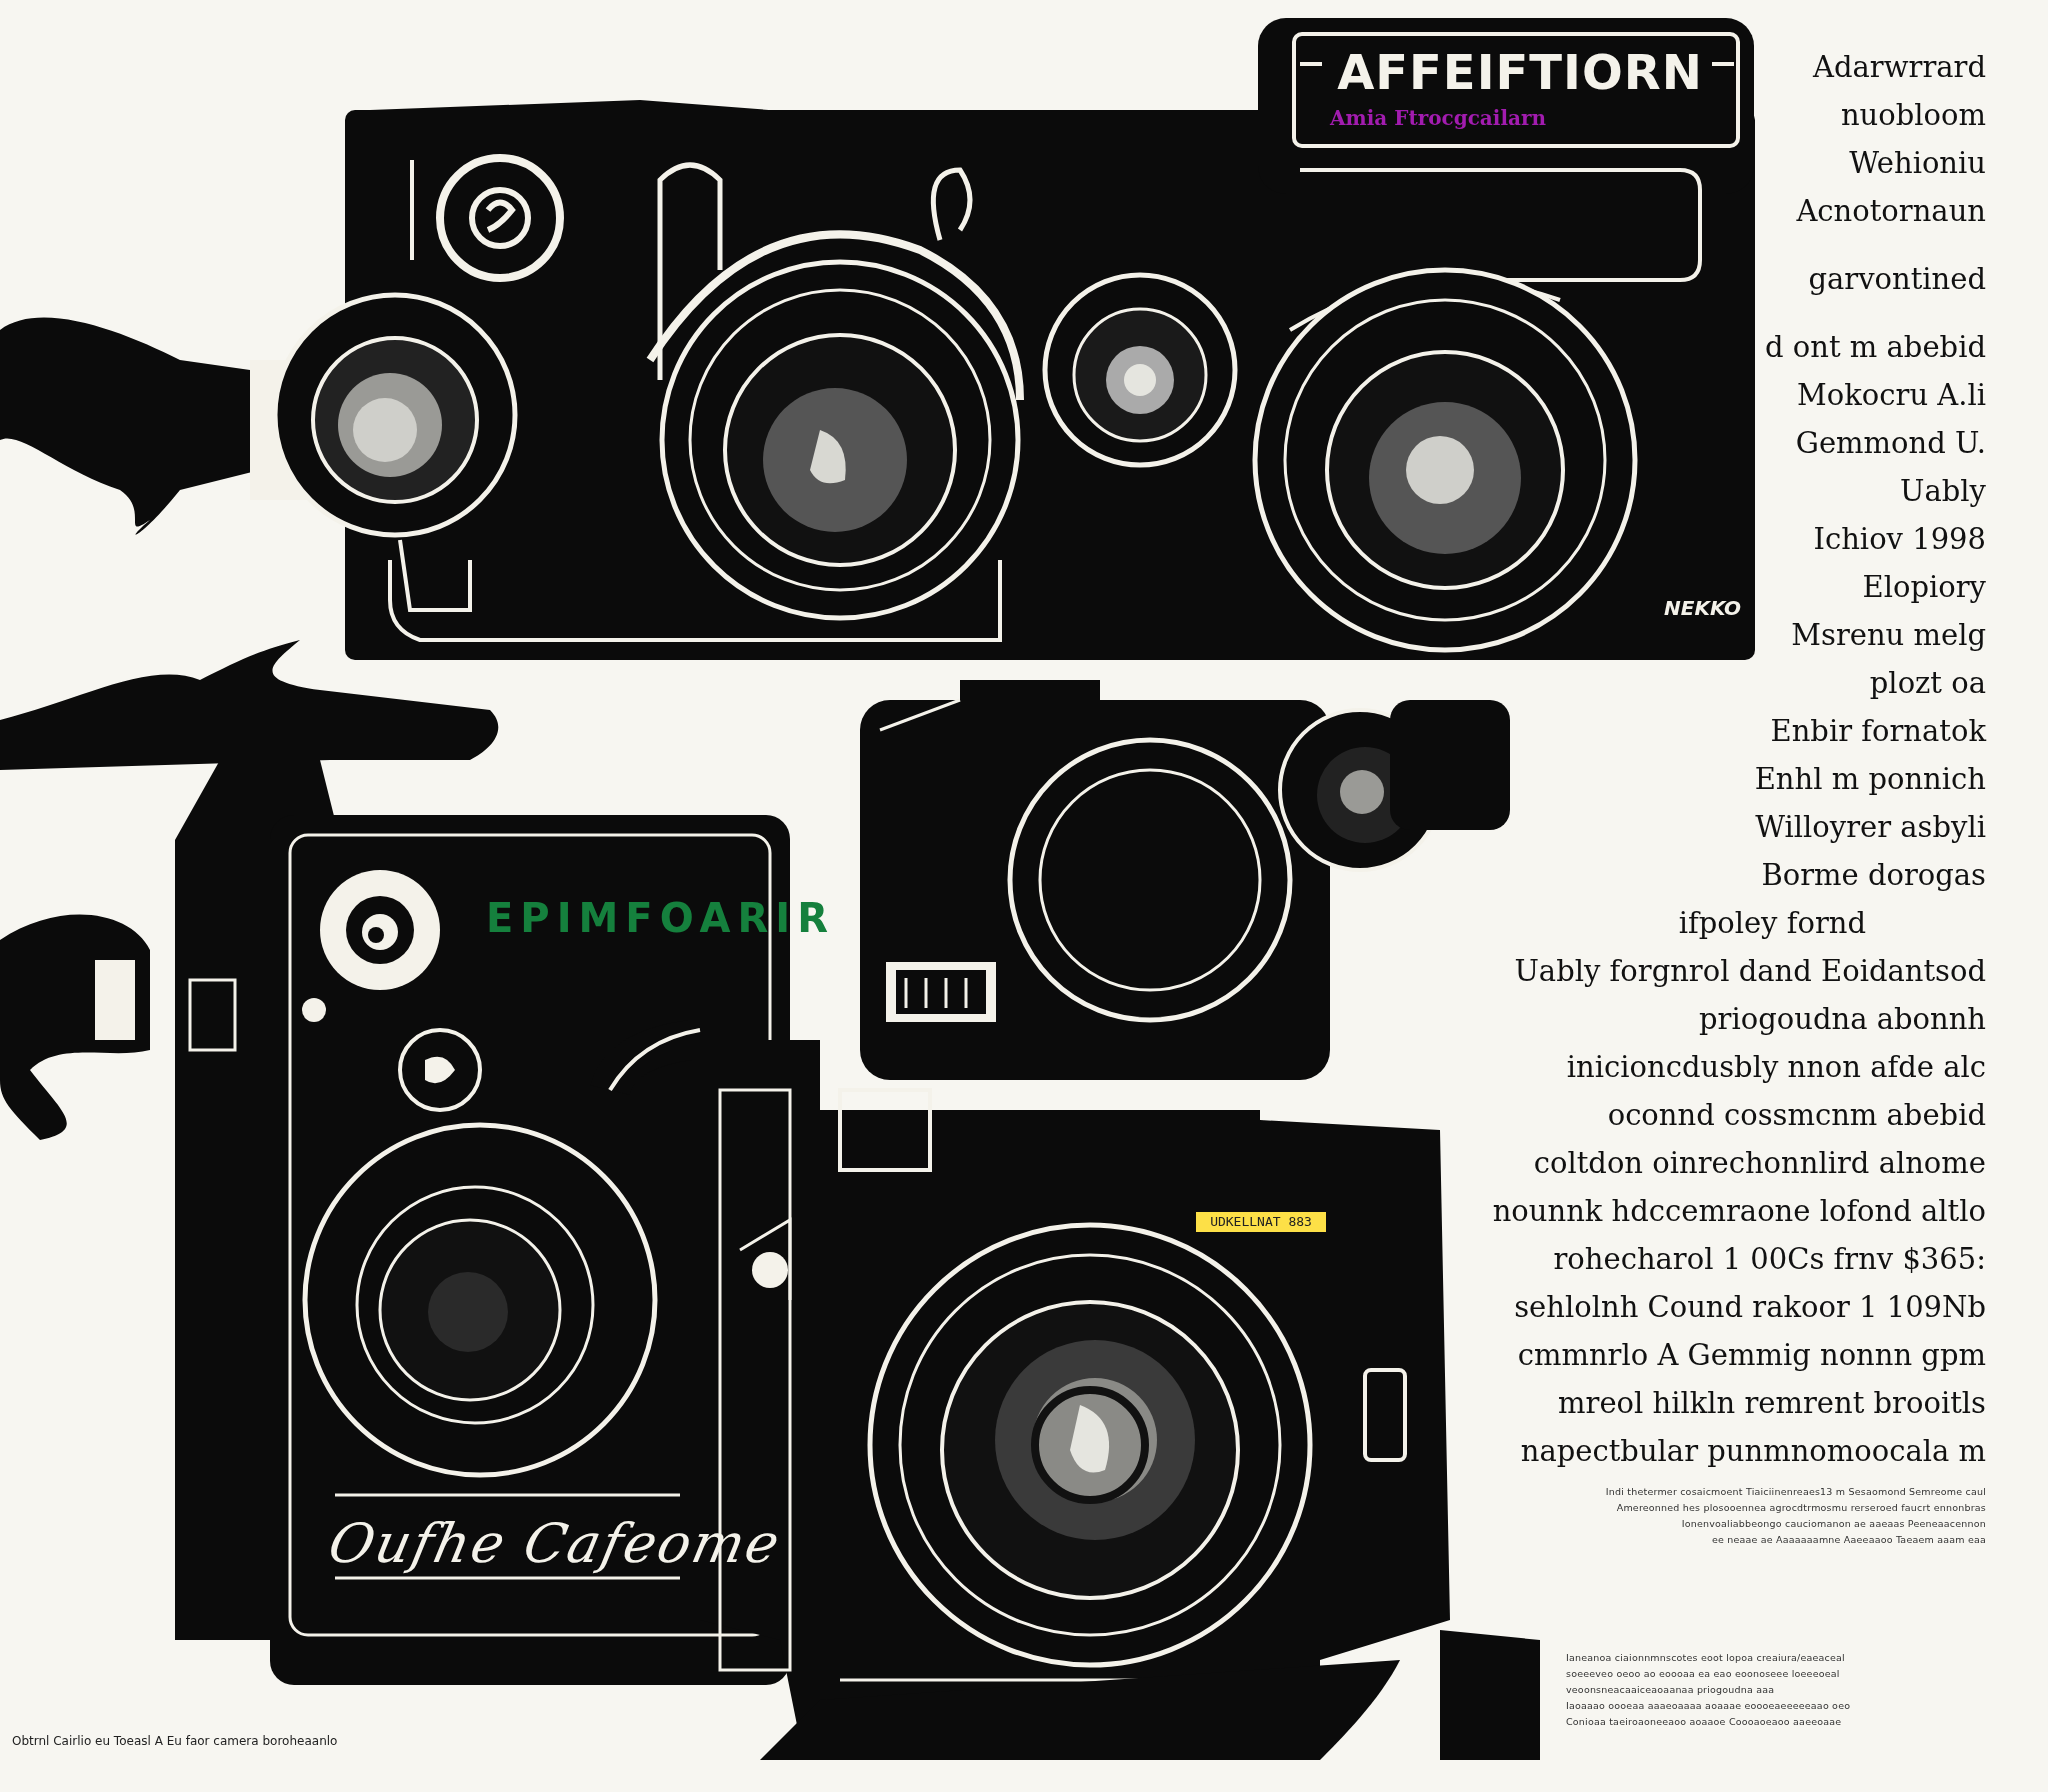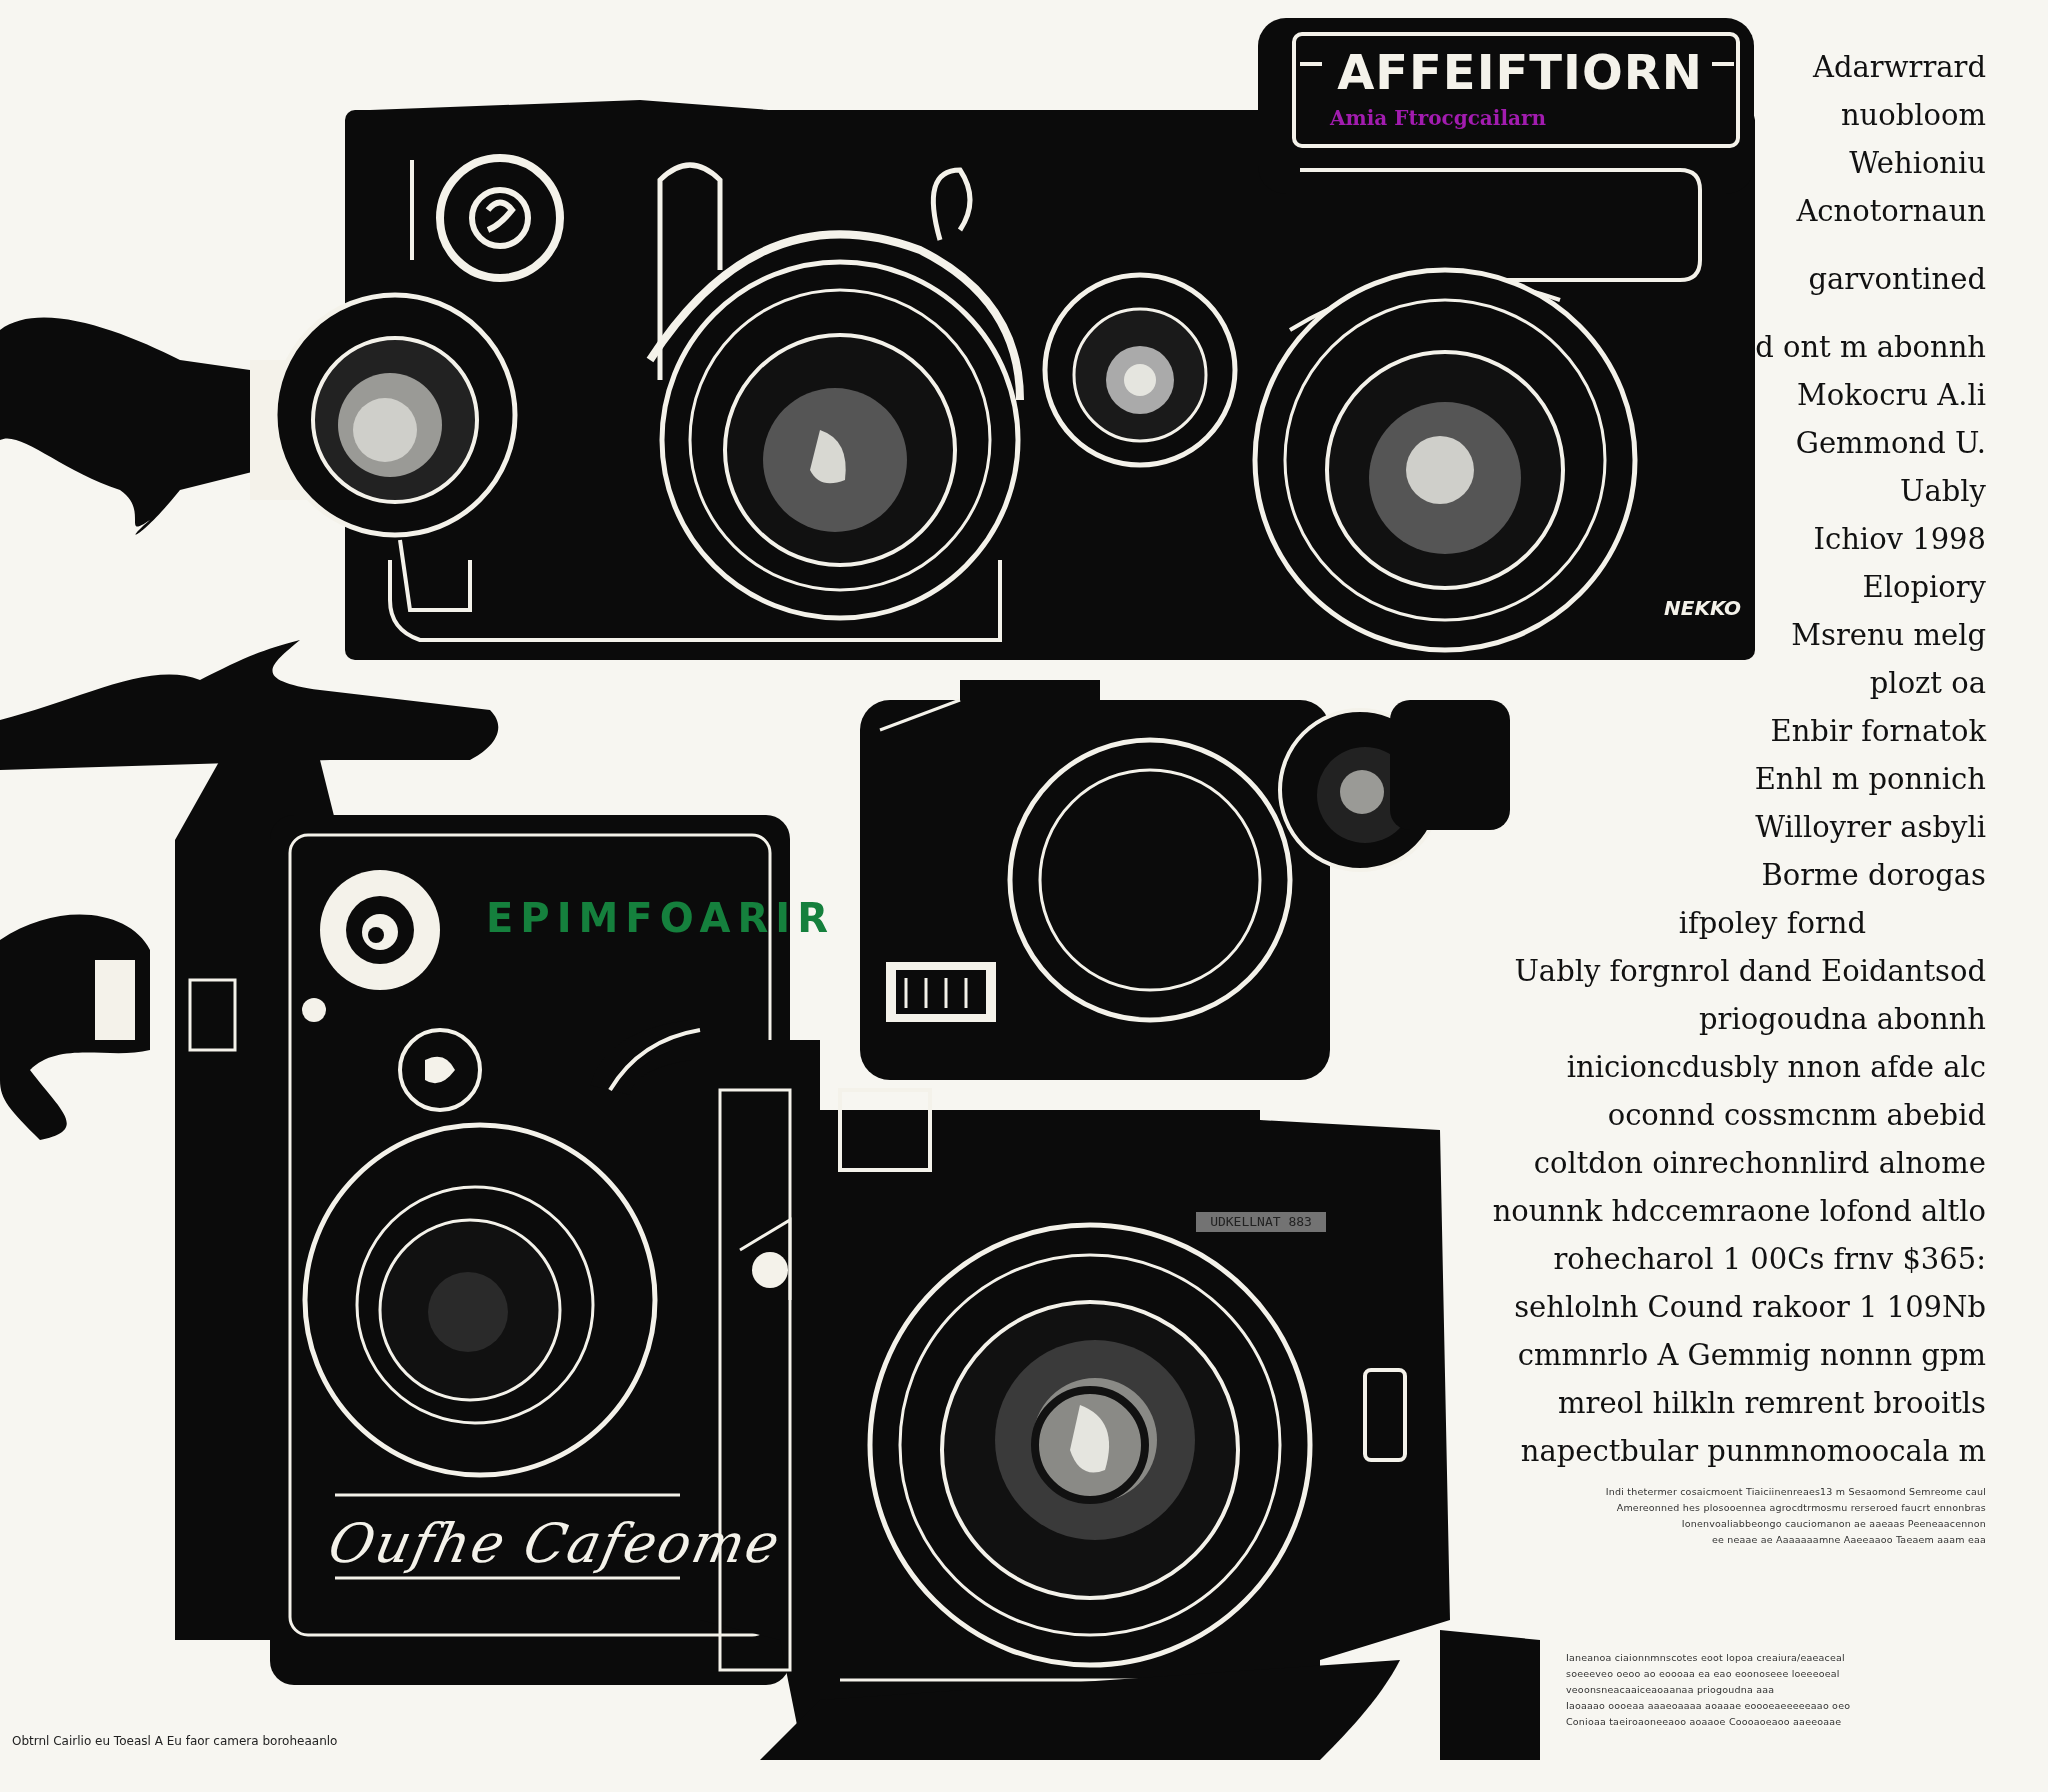--- a/index.html
+++ b/index.html
@@ -31,21 +31,21 @@
       font-family: "DejaVu Serif", serif; font-style: italic; color: #f4f2ea;
       font-size: 54px; letter-spacing: 2px; transform: skewX(-12deg);
     }
     .lens-mark {
       position: absolute; left: 1664px; top: 596px;
       font-family: "DejaVu Sans", sans-serif; font-style: italic; font-weight: bold;
       color: #f4f2ea; font-size: 20px;
     }
     .plate {
       position: absolute; left: 1196px; top: 1212px; width: 130px; height: 20px;
-      background: #737373; color: #222; font-size: 13px; font-family: "DejaVu Sans Mono", monospace;
+      background: #fde047; color: #222; font-size: 13px; font-family: "DejaVu Sans Mono", monospace;
       line-height: 20px; text-align: center; overflow: hidden; white-space: nowrap;
     }
     .col {
       position: absolute; right: 62px; top: 30px; width: 560px;
       text-align: right;
       font-family: "DejaVu Serif", serif; font-size: 29px; line-height: 48px; margin-top: 13px;
     }
     .col .line { display: block; white-space: nowrap; }
     .col .gap { height: 20px; }
     .col .center-line { padding-right: 120px; }
@@ -199,21 +199,21 @@
 <div class="plate">UDKELLNAT 883</div>
 
 <div class="col">
   <span class="line">Adarwrrard</span>
   <span class="line">nuobloom</span>
   <span class="line">Wehioniu</span>
   <span class="line">Acnotornaun</span>
   <span class="line gap"></span>
   <span class="line">garvontined</span>
   <span class="line gap"></span>
-  <span class="line">d ont m abonnh</span>
+  <span class="line">d ont m abebid</span>
   <span class="line">Mokocru A.li</span>
   <span class="line">Gemmond U.</span>
   <span class="line">Uably</span>
   <span class="line">Ichiov 1998</span>
   <span class="line">Elopiory</span>
   <span class="line">Msrenu melg</span>
   <span class="line">plozt oa</span>
   <span class="line">Enbir fornatok</span>
   <span class="line">Enhl m ponnich</span>
   <span class="line">Willoyrer asbyli</span>

